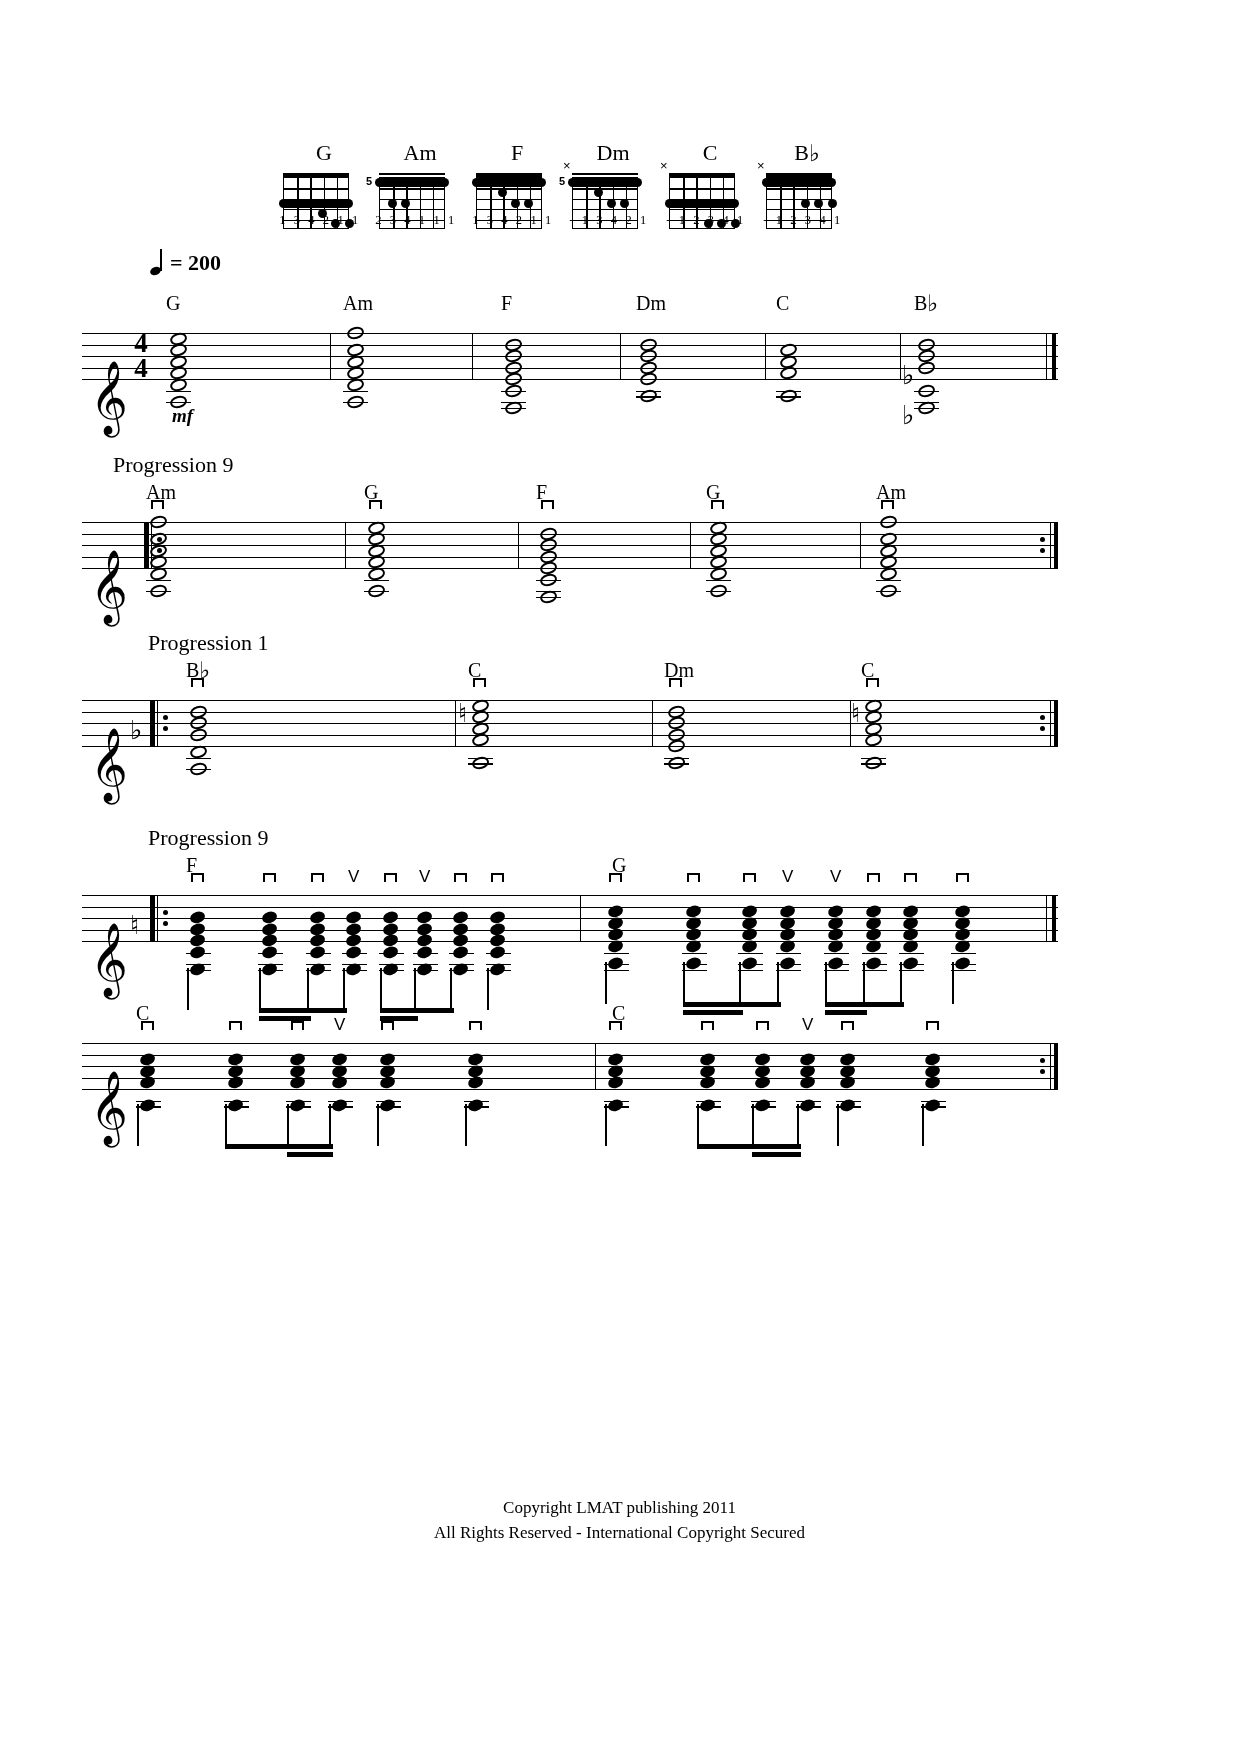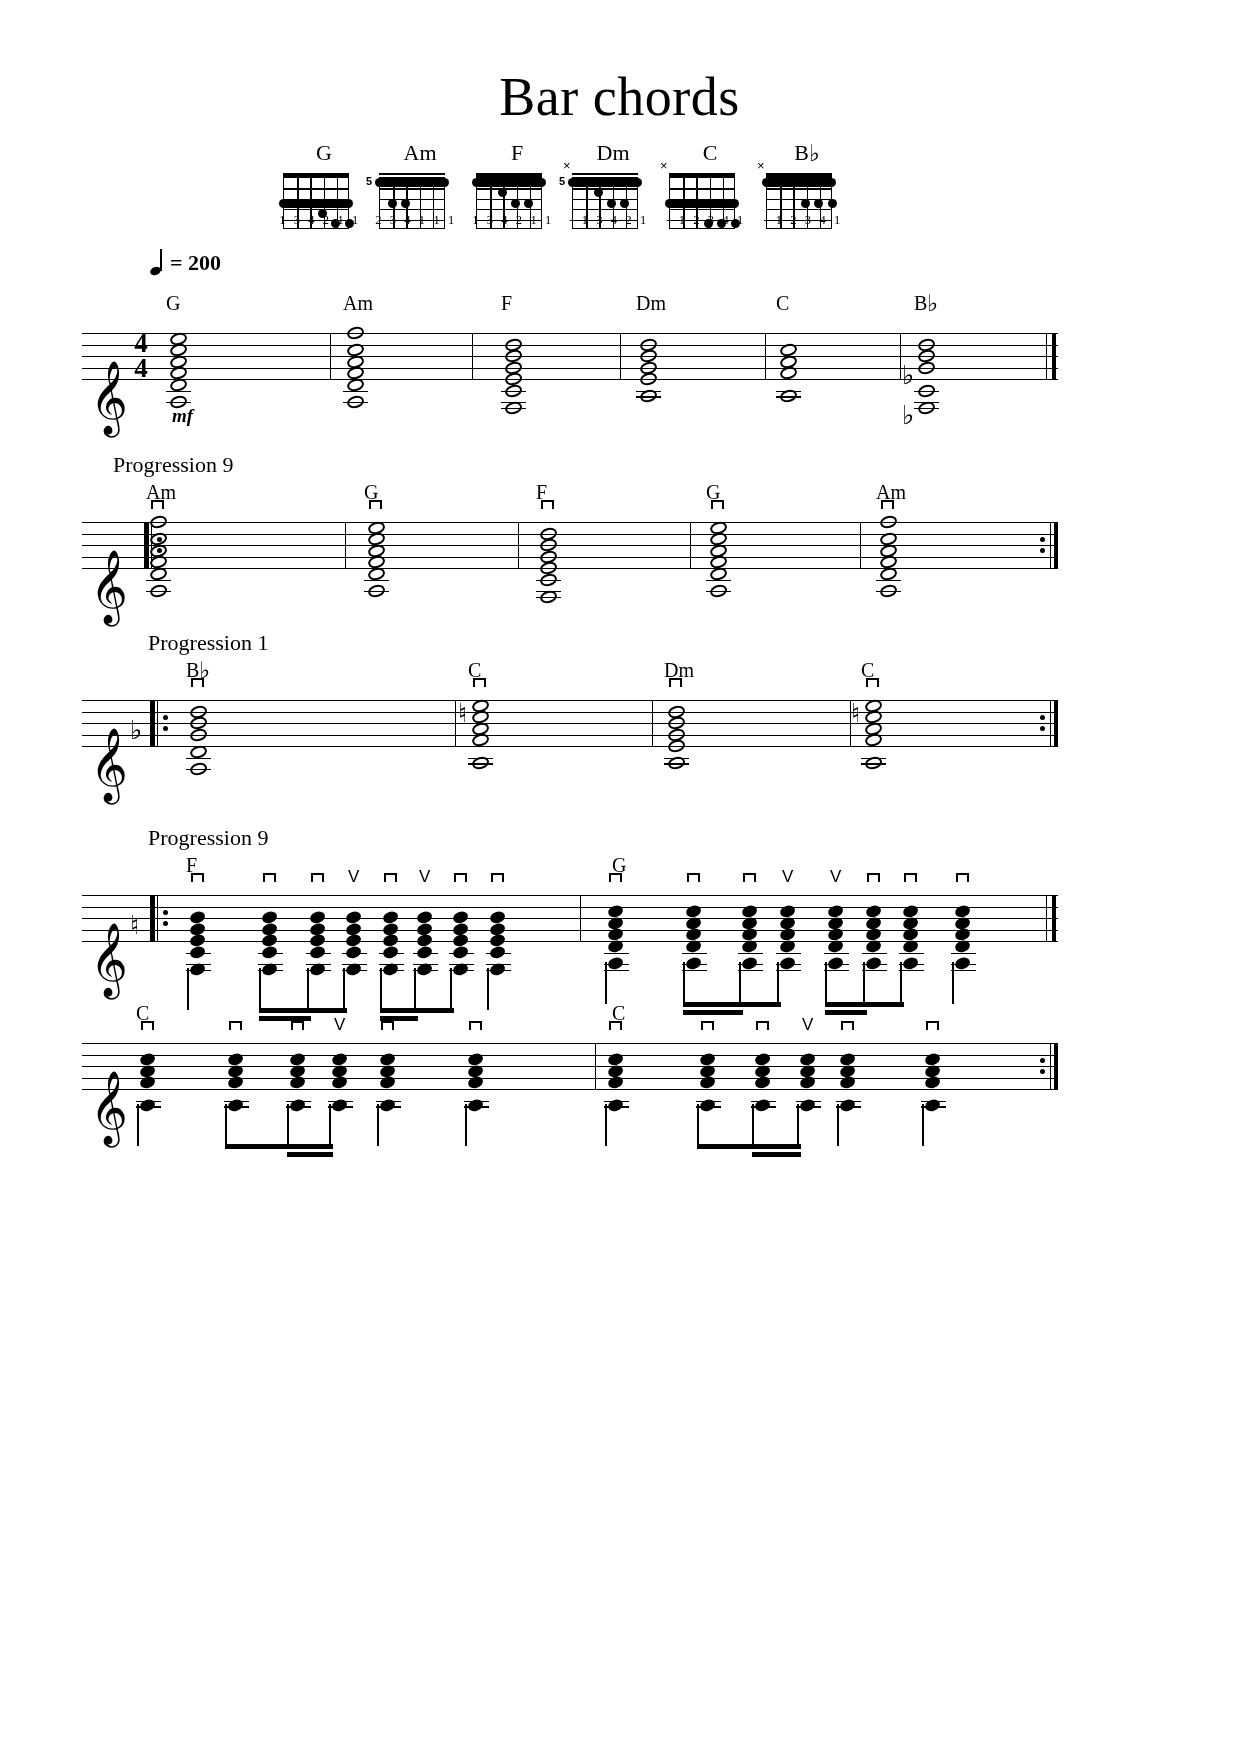--- a/index.html
+++ b/index.html
@@ -101,21 +101,20 @@
 
   
   .footer{position:absolute;left:0;right:0;top:1495px;text-align:center;
           font-size:17px;line-height:25px;}
 </style>
 </head>
 <body>
 
 <div class="page">
 
-  <div class="title">Bar chords</div>
 
   <div class="chordrow" id="chordrow">
       <div class="chordbox" style="left: 265px;">
         <div class="cname">G</div>
         <div class="grid-wrap">
           <div class="nut" style="left: 18px; top: 4px; width: 66px;"></div>
           <div class="grid" style="left: 18px; top: 8px; width: 66px; height: 52px;">
             <div class="vline" style="left: 13.2px;"></div>
             <div class="vline" style="left: 26.4px;"></div>
             <div class="vline" style="left: 39.6px;"></div>
@@ -764,15 +763,17 @@
       <div class="barline" style="left: 595px; top: 1043px; height: 46px;"></div>
       <div class="repeat-end" style="left: 1038px; top: 1043px; width: 20px; height: 46px;">
         <div class="thickb"></div>
         <div class="thinb"></div>
         <div class="d1" style="top: 14.95px;"></div>
         <div class="d2" style="top: 26.45px;"></div>
       </div>
     </div>
 
   <div class="footer">
+    <div>Copyright LMAT publishing 2011</div>
+    <div>All Rights Reserved - International Copyright Secured</div>
   </div>
 
 </div>
 
 </body></html>

